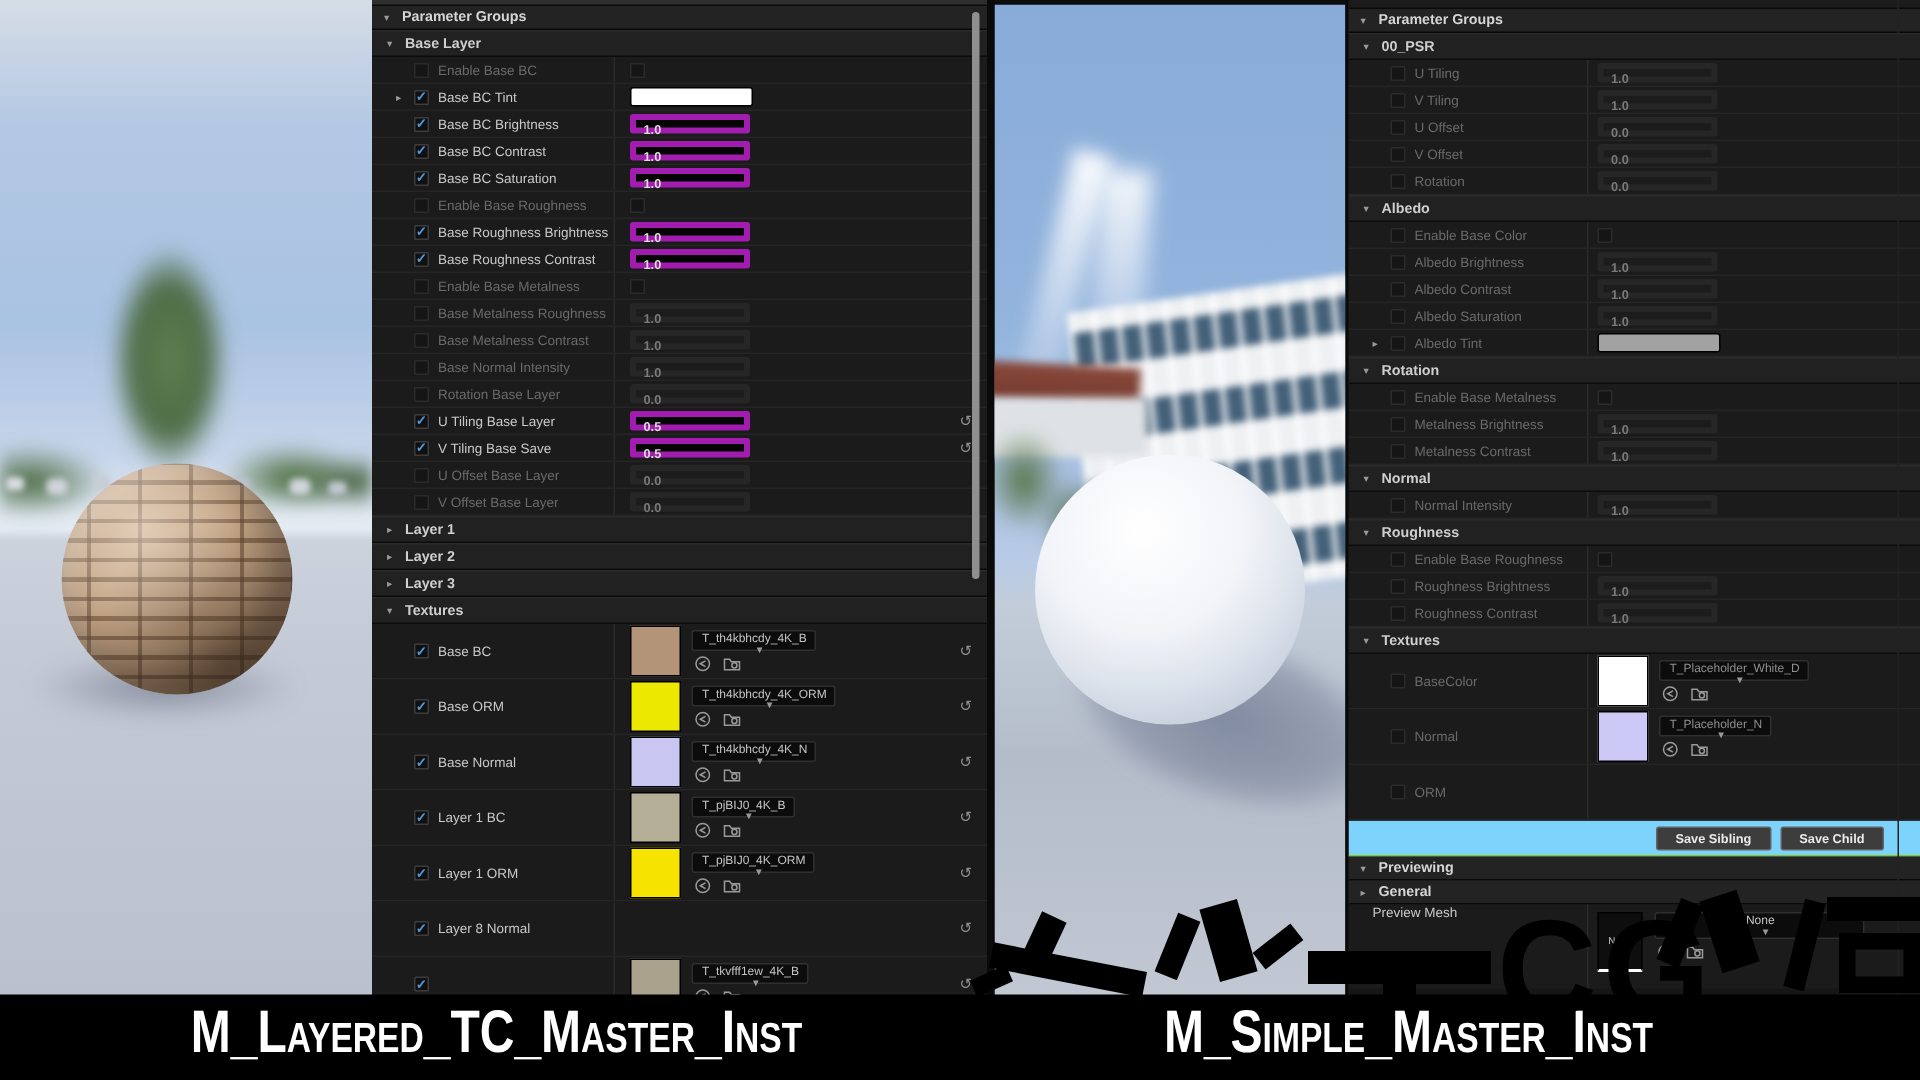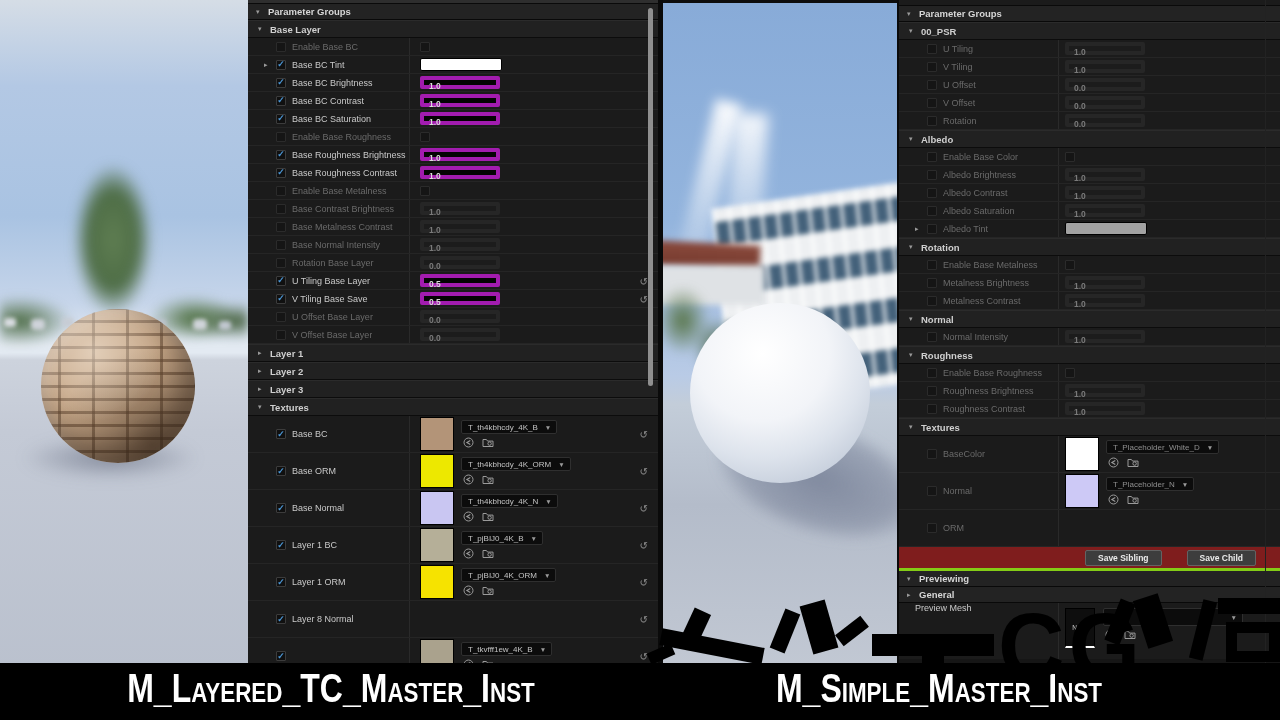--- a/index.html
+++ b/index.html
@@ -78,26 +78,26 @@
   .plabel{white-space:nowrap;overflow:hidden;color:#c9c9c9;}
   .dis .plabel{color:#6a6a6a;}
   .field{display:inline-block;width:80px;height:13px;line-height:12px;padding-left:5px;background:#040404;border:4px solid #a21caf;
     border-radius:2px;color:#dcdcdc;font-size:8.5px;font-weight:bold;}
   .dis .field{background:#1c1c1c;border-color:#262626;color:#7a7a7a;}
   .swatch{display:inline-block;width:82px;height:13px;border:1px solid #000;border-radius:2px;}
   .reset{position:absolute;right:10px;top:50%;transform:translateY(-50%);color:#8f8f8f;font-size:10px;cursor:pointer;}
   .thumb{width:34px;height:34px;flex:none;border:1px solid #000;margin-right:7px;}
   .texstack{display:flex;flex-direction:column;justify-content:center;}
   .ddl{display:inline-flex;align-items:center;height:14px;padding:0 5px 0 6px;background:#0c0c0c;border:1px solid #2f2f2f;
-    border-radius:2px;font-size:8px;color:#c4c4c4;white-space:nowrap;width:max-content;}
+    border-radius:2px;font-size:8px;color:#c4c4c4;white-space:nowrap;width:max-content;flex-direction:column;}
   .dis .ddl{color:#8f8f8f;}
   .caret{margin-left:7px;color:#9a9a9a;font-size:6.5px;}
   .ticons{display:flex;gap:8px;margin-top:3px;padding-left:2px;align-items:center;}
-  .btnrow{display:flex;justify-content:flex-end;gap:25px;align-items:center;height:24px;padding-right:24px;
-    background:#7f1d1d;border-bottom:3px solid #84cc16;}
+  .btnrow{display:flex;justify-content:flex-end;gap:6px;align-items:center;height:24px;padding-right:24px;
+    background:#7dd3fc;border-bottom:1px solid #84cc16;}
   .ubtn{height:16px;padding:0 12px;background:#3d3d3d;border:1px solid #636363;border-radius:2px;color:#eaeaea;
     font-size:8.5px;font-weight:bold;cursor:pointer;}
   .pvrow{display:flex;height:56px;background:#1b1b1b;}
   .pvrow .lcol{align-items:flex-start;}
   .pvrow .vcol{padding-top:5px;align-items:flex-start;}
   .pvthumb{width:30px;height:40px;flex:none;display:flex;align-items:center;justify-content:center;background:#0e0e0e;
     border:1px solid #000;border-bottom:2px solid #fff;color:#cfcfcf;font-size:6.5px;margin-right:8px;}
   .pvddl{width:140px;justify-content:space-between;height:18px;}
   .scroll-thumb{position:absolute;left:400px;top:8px;width:5px;height:378px;background:#8f8f8f;border-radius:2.5px;}
   .track-line{position:absolute;left:366px;top:0;width:1px;height:720px;background:#222;}
@@ -224,21 +224,21 @@
             <span class="plabel">Enable Base Metalness</span>
           </div>
           <div class="vcol">
             <span class="cb"></span>
           </div>
         </div>
         <div class="prow dis">
           <div class="lcol">
             <span class="exp"></span>
             <span class="cb"></span>
-            <span class="plabel">Base Contrast Brightness</span>
+            <span class="plabel">Base Metalness Roughness</span>
           </div>
           <div class="vcol">
             <span class="field">1.0</span>
           </div>
         </div>
         <div class="prow dis">
           <div class="lcol">
             <span class="exp"></span>
             <span class="cb"></span>
             <span class="plabel">Base Metalness Contrast</span>

